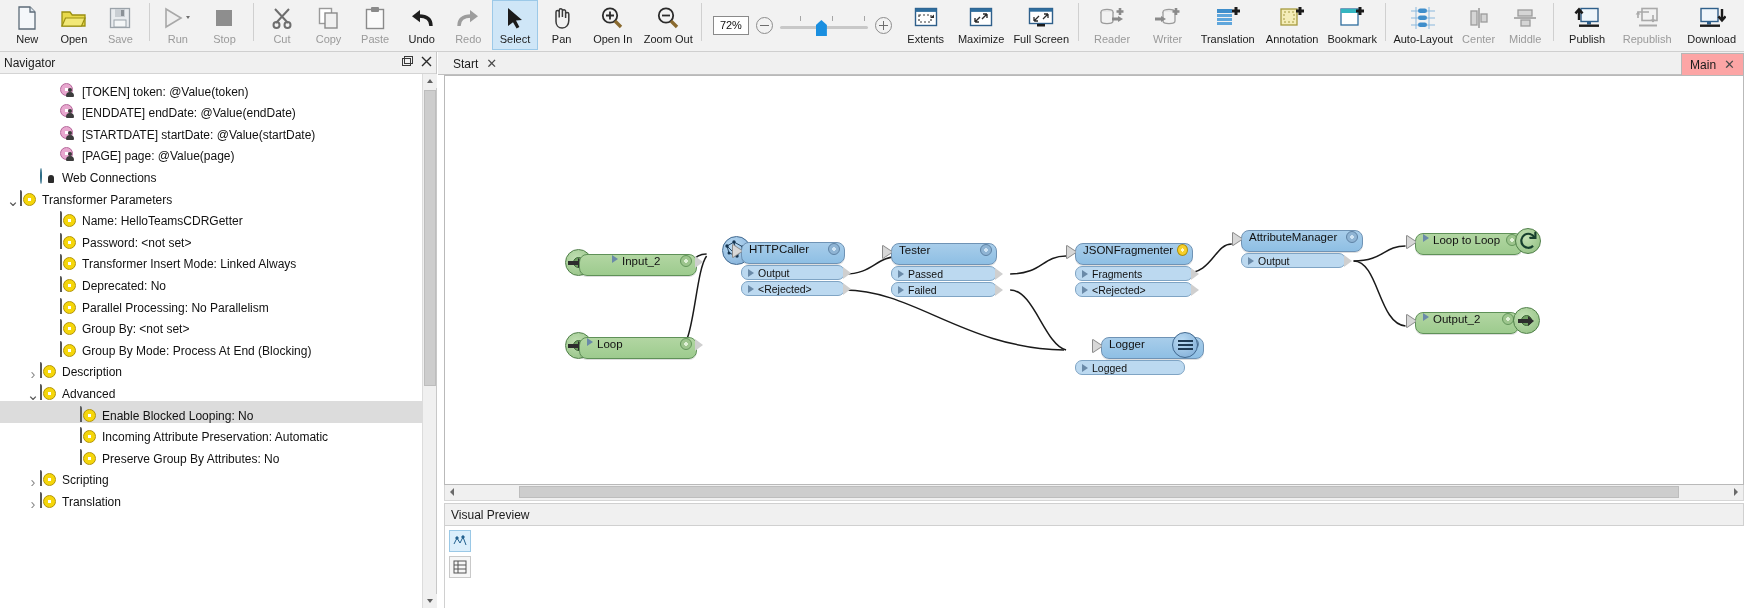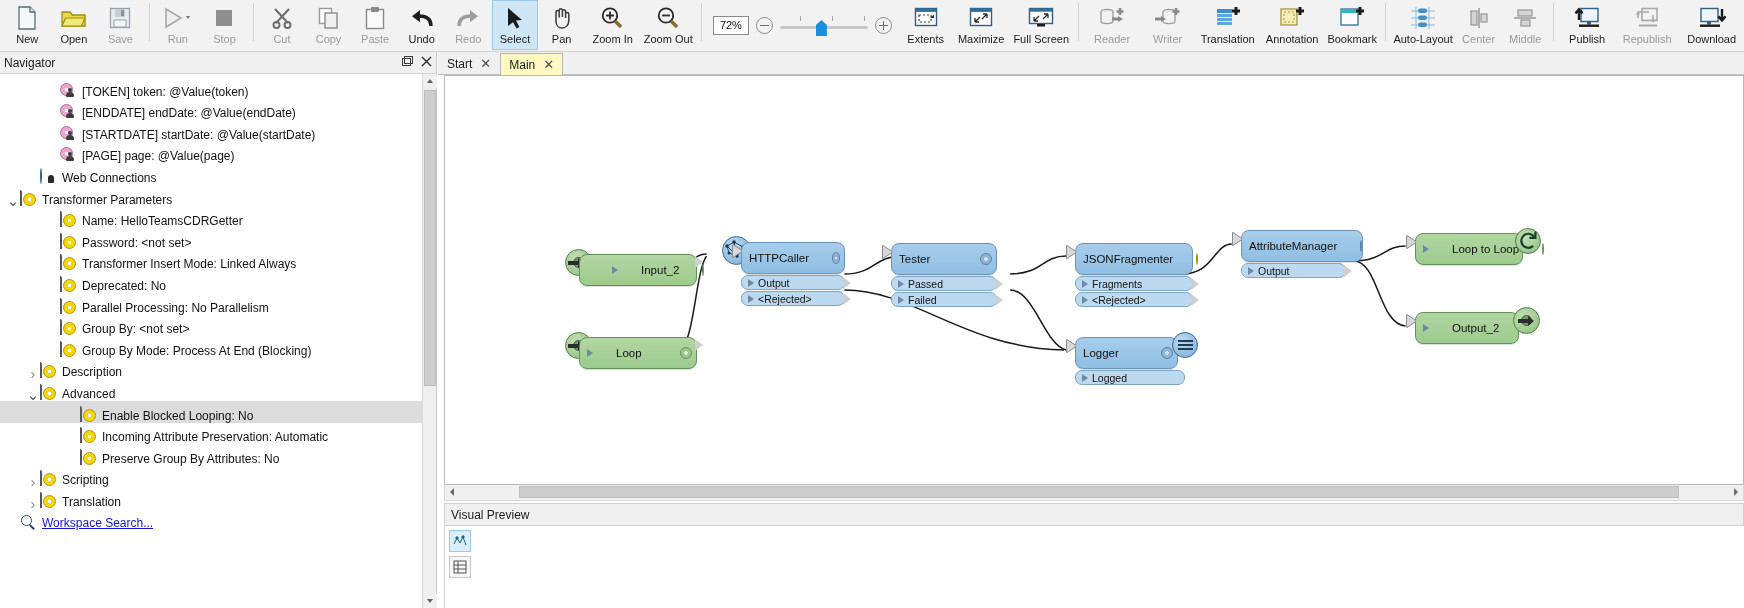--- a/index.html
+++ b/index.html
@@ -150,28 +150,28 @@
     position:absolute; left:1px; top:16px; width:12px; height:296px;
     background:#cdcdcd; border:1px solid #bdbdbd;
   }
 
   
   .right {
     position:absolute; left:438px; top:52px; width:1306px; height:556px; background:#fff;
   }
   .tabbar {
     height: 23px; background:#f0f0f0; border-bottom:1px solid #c0c0c0;
-    display:flex; align-items:flex-end; 
+    display:flex; align-items:flex-end; padding-left: 6px; justify-content: space-between;
   }
   .tab {
     height: 22px; display:flex; align-items:center; gap:8px;
     padding: 0 8px; font-size: 12px; background:#f0f0f0;
     border:1px solid transparent; border-bottom: none; color:#1a1a1a;
   }
-  .tab.active { background:#fef9c3; border-color:#b6b6b6; position:relative; top:1px;}
+  .tab.active { background:#fca5a5; border-color:#b6b6b6; position:relative; top:1px;}
   .tab .x { font-size: 13px; color:#4a4a4a; line-height: 10px; }
 
   .canvas-wrap {
     position:absolute; top:23px; left:6px; right:0; height: 410px;
     border:1px solid #b9b9b9; background:#ffffff; overflow:hidden;
   }
   .canvas { position:absolute; inset:0; background:#ffffff; }
 
   .canvas-hsb {
     position:absolute; left:6px; right:0; top:433px; height:16px; background:#f0f0f0;
@@ -206,25 +206,25 @@
   }
   .vp-tool {
     width:22px; height:22px; border:1px solid #c9c9c9; background:#f6f6f6;
     display:flex; align-items:center; justify-content:center; margin: 4px 0 0 4px;
   }
   .vp-tool.sel { background:#dbeefb; border-color:#9ac8e6; }
 
   
   .node { position:absolute; }
   .nhead {
-    height: 32px; border-radius: 8px; display:flex; align-items:center;
+    height: 22px; border-radius: 8px; display:flex; align-items:flex-start;
     font-size: 11.5px; color:#111; padding: 0 4px 0 7px;
     border: 1px solid #6f93b5; background: linear-gradient(#a8cdea,#8ebfe4);
     box-shadow: 0 1px 0 rgba(0,0,0,0.13);
-    position: relative; white-space: nowrap; gap: 19px;
+    position: relative; white-space: nowrap;
   }
   .nhead .nm { flex: 1; }
   .nport {
     height: 15px; border-radius: 7px; display:flex; align-items:center;
     font-size: 10.5px; color:#111; padding-left: 6px;
     border: 1px solid #7fa4c4; background: #bcd9f0;
     margin-top: 1px; position: relative; white-space: nowrap;
   }
   .nport .tri, .nhead .tri {
     display:inline-block; width:0;height:0;
@@ -433,21 +433,21 @@
     </div>
 
     <div class="tb-item tb-wide">
       <span class="tb-icon">
         <svg width="25" height="24" viewBox="0 0 25 24">
             <circle cx="10" cy="9.5" r="7.2" fill="none" stroke="#2b2b2b" stroke-width="1.8"></circle>
             <path d="M10 5.5v8M6 9.5h8" stroke="#2b2b2b" stroke-width="1.8"></path>
             <path d="M15 15l6 6" stroke="#8a6a2f" stroke-width="3.4"></path>
           </svg>
       </span>
-      <span class="tb-label">Zoom In</span>
+      <span class="tb-label">Open In</span>
     </div>
 
     <div class="tb-item tb-wide">
       <span class="tb-icon">
         <svg width="25" height="24" viewBox="0 0 25 24">
             <circle cx="10" cy="9.5" r="7.2" fill="none" stroke="#2b2b2b" stroke-width="1.8"></circle>
             <path d="M6 9.5h8" stroke="#2b2b2b" stroke-width="1.8"></path>
             <path d="M15 15l6 6" stroke="#8a6a2f" stroke-width="3.4"></path>
           </svg>
       </span>
@@ -775,26 +775,20 @@
           <span style="display:inline-block;width:26px"></span>
           <span class="twisty tw-r"></span>
           <span class="nic"><span class="ic-doc-gear"></span></span>
           <span class="tree-label">Scripting</span>
         </div>
         <div class="tree-row">
           <span style="display:inline-block;width:26px"></span>
           <span class="twisty tw-r"></span>
           <span class="nic"><span class="ic-doc-gear"></span></span>
           <span class="tree-label">Translation</span>
-        </div>
-        <div class="tree-row">
-          <span style="display:inline-block;width:6px"></span>
-          <span class="twisty"></span>
-          <span class="nic"><span class="ic-search"></span></span>
-          <span class="tree-label ws-link">Workspace Search...</span>
         </div>
       </div>
 
     <div class="nav-sb">
       <div class="sb-arrow up"></div>
       <div class="sb-thumb"></div>
       <div class="sb-arrow down" style="position:absolute;bottom:0;left:0"></div>
     </div>
   </div>
 
@@ -941,21 +935,21 @@
             <span class="gear"></span>
           </div>
           <div class="nport" style="width:105px;">
             <span class="tri"></span>
             <span>Output</span>
             <span class="nub"></span>
           </div>
         </div>
 
         <div class="node" style="left:630px; top:261px;">
-          <div class="nhead" style="width:103px;">
+          <div class="nhead" style="width:103px;margin-left:26px;">
             <span class="inarrow"></span>
             <span class="nm">Logger</span>
             <span class="gear"></span>
           </div>
           <div class="nport" style="width:110px;">
             <span class="tri"></span>
             <span>Logged</span>
           </div>
           <div class="loggericon" style="left:97px; top:-5px;">
             <i></i>

